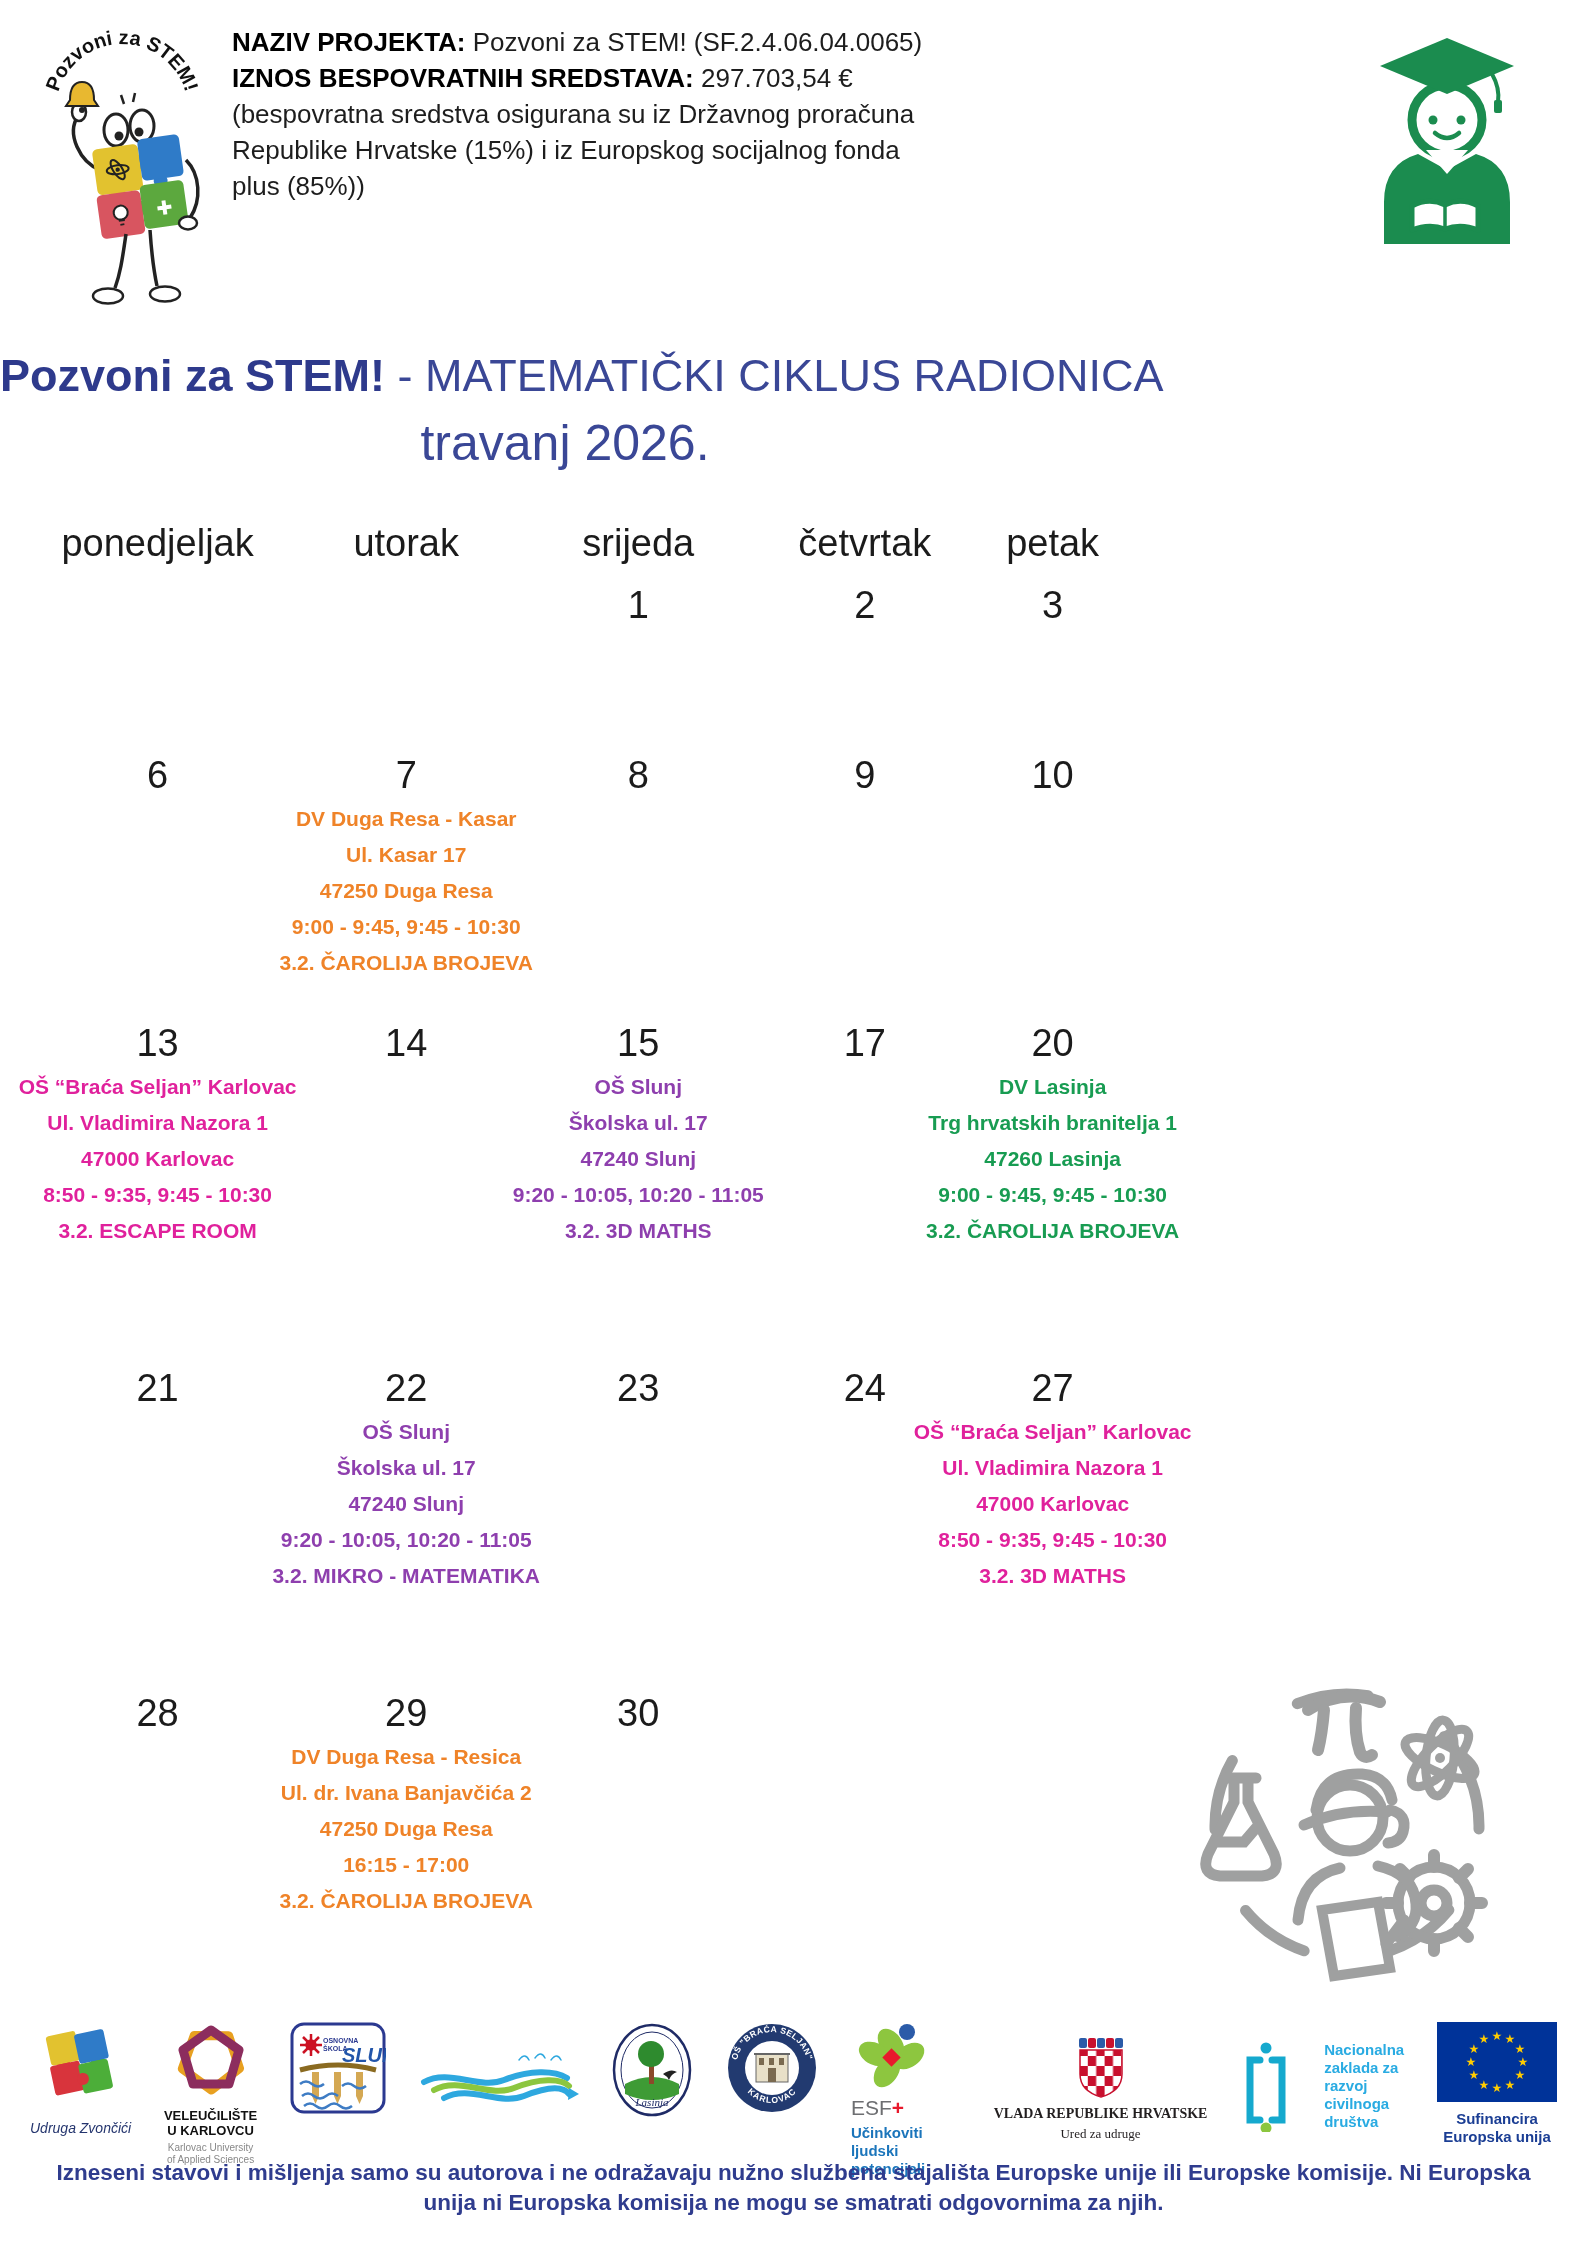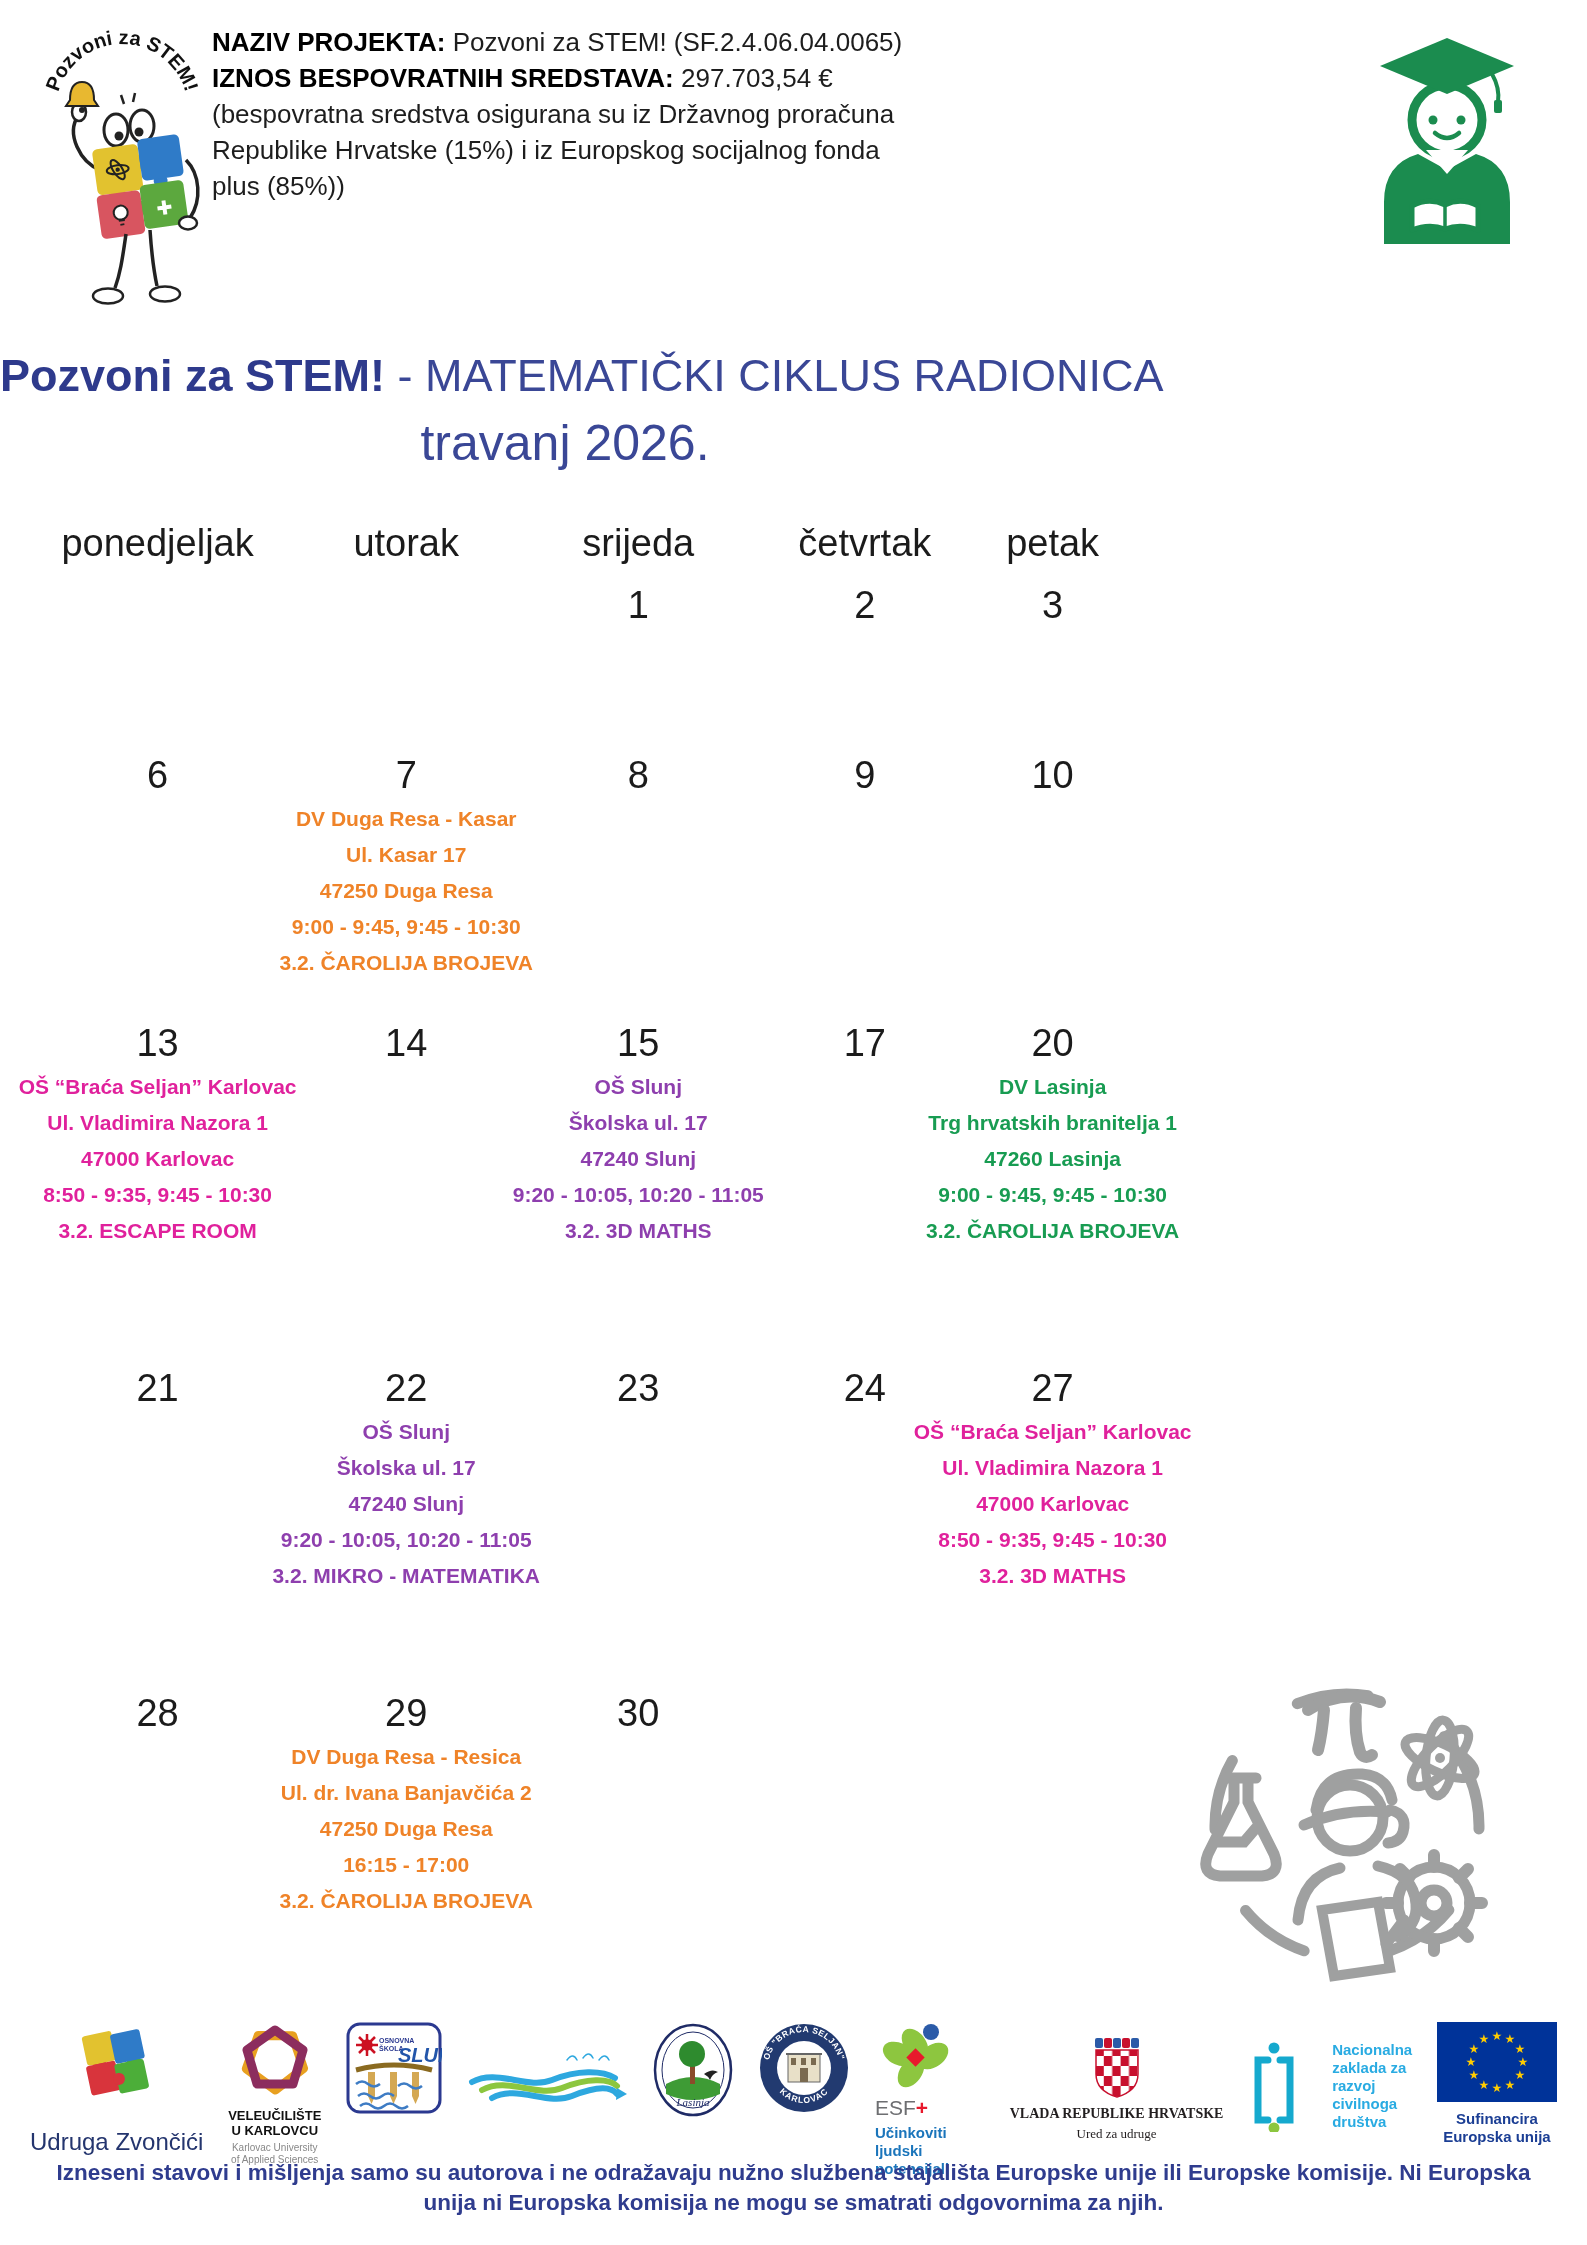--- a/index.html
+++ b/index.html
@@ -1,21 +1,21 @@
 <!DOCTYPE html>
 <html><head>
 <meta charset="utf-8">
 <style>
   html,body{margin:0;padding:0;background:#fff;}
   .page{position:relative;width:1587px;height:2245px;background:#ffffff;overflow:hidden;
         font-family:"Liberation Sans",sans-serif;color:#1c1c1c;}
 
   
   .mascot{position:absolute;left:38px;top:22px;}
-  .project-info{position:absolute;left:212px;top:24px;width:705px;
+  .project-info{position:absolute;left:232px;top:24px;width:705px;
                 font-size:26px;line-height:36px;color:#1d1d1d;}
   .project-info p{margin:0;}
   .project-info b{color:#000;}
   .grad-icon{position:absolute;left:1372px;top:34px;}
 
   
   .title{position:absolute;left:0;top:350px;width:1130px;text-align:center;
          font-size:45px;color:#3A4796;white-space:nowrap;}
   .title .brand{font-weight:800;color:#2E3A8C;}
   .subtitle{position:absolute;left:0;top:414px;width:1130px;text-align:center;
@@ -33,21 +33,21 @@
   .event span{white-space:nowrap;width:max-content;}
   .ev-orange{color:#EF8328;} .ev-pink{color:#E0219C;}
   .ev-purple{color:#8E3FAE;} .ev-green{color:#189C52;}
 
   .illustration{position:absolute;left:1182px;top:1658px;}
 
   
   .logos{position:absolute;left:30px;top:2022px;width:1527px;display:flex;
          justify-content:space-between;align-items:flex-start;}
   .logo-item{display:flex;flex-direction:column;align-items:center;text-align:center;gap:4px;}
-  .cap-zvoncici{font-size:24px;color:#24356E;margin-top:16px;}
+  .cap-zvoncici{font-size:14px;color:#24356E;margin-top:8px;font-style:italic;}
   .cap-vuka{font-size:13px;font-weight:700;color:#111;line-height:15px;}
   .cap-vuka-sub{font-size:10px;color:#888;line-height:12px;}
   .cap-esf-brand{font-size:21px;color:#6D6E71;text-align:left;width:100%;}
   .cap-esf-brand .plus{color:#E8192C;font-weight:700;}
   .cap-esf{font-size:15px;font-weight:700;color:#1B75BB;line-height:18px;text-align:left;width:100%;}
   .cap-vlada1{font-size:14px;font-weight:700;color:#231F20;font-family:"Liberation Serif",serif;}
   .cap-vlada2{font-size:13px;color:#231F20;font-family:"Liberation Serif",serif;}
   .zaklada{display:flex;flex-direction:row;align-items:center;gap:8px;}
   .cap-zaklada{font-size:15px;font-weight:700;color:#29ABE2;line-height:18px;text-align:left;}
   .cap-eu{font-size:15px;font-weight:700;color:#1B3E94;line-height:18px;margin-top:4px;}

